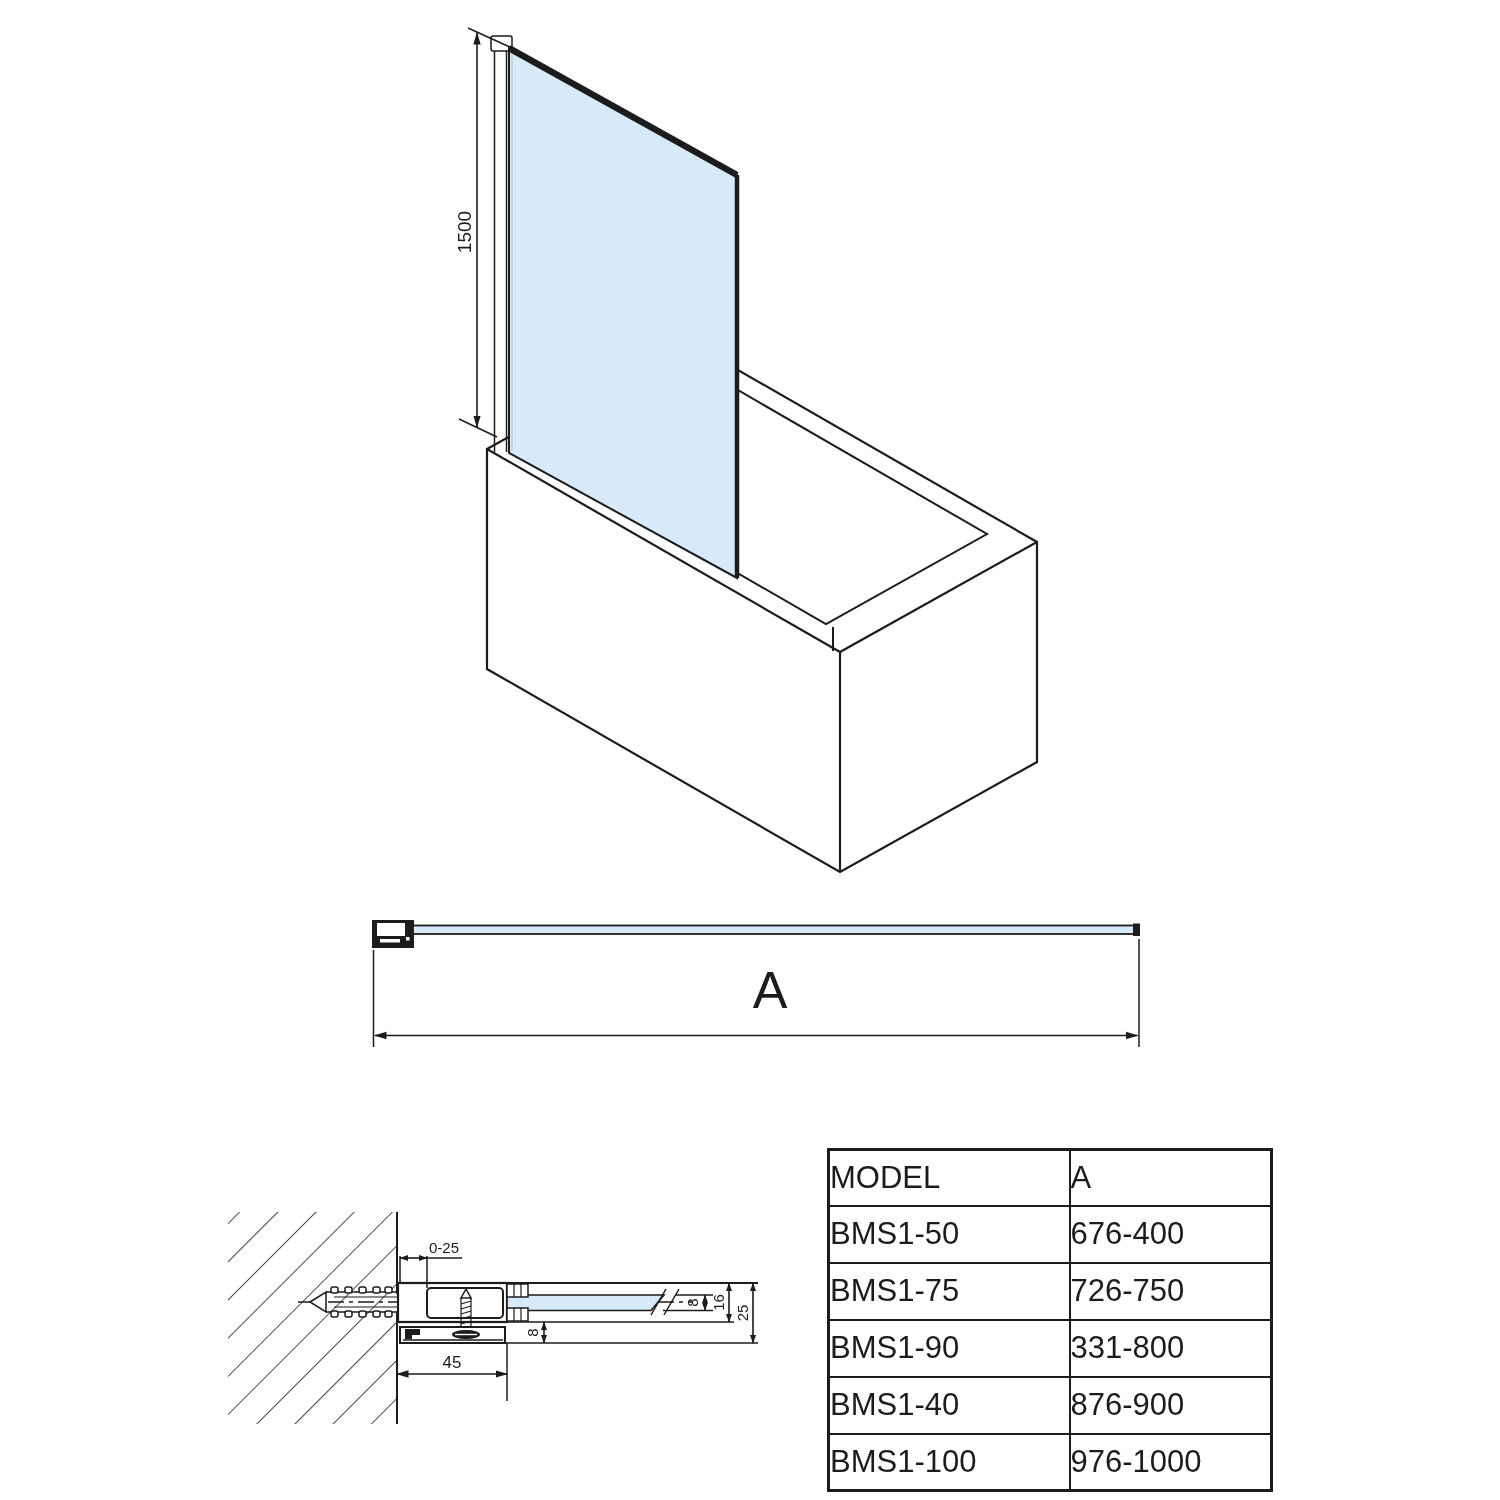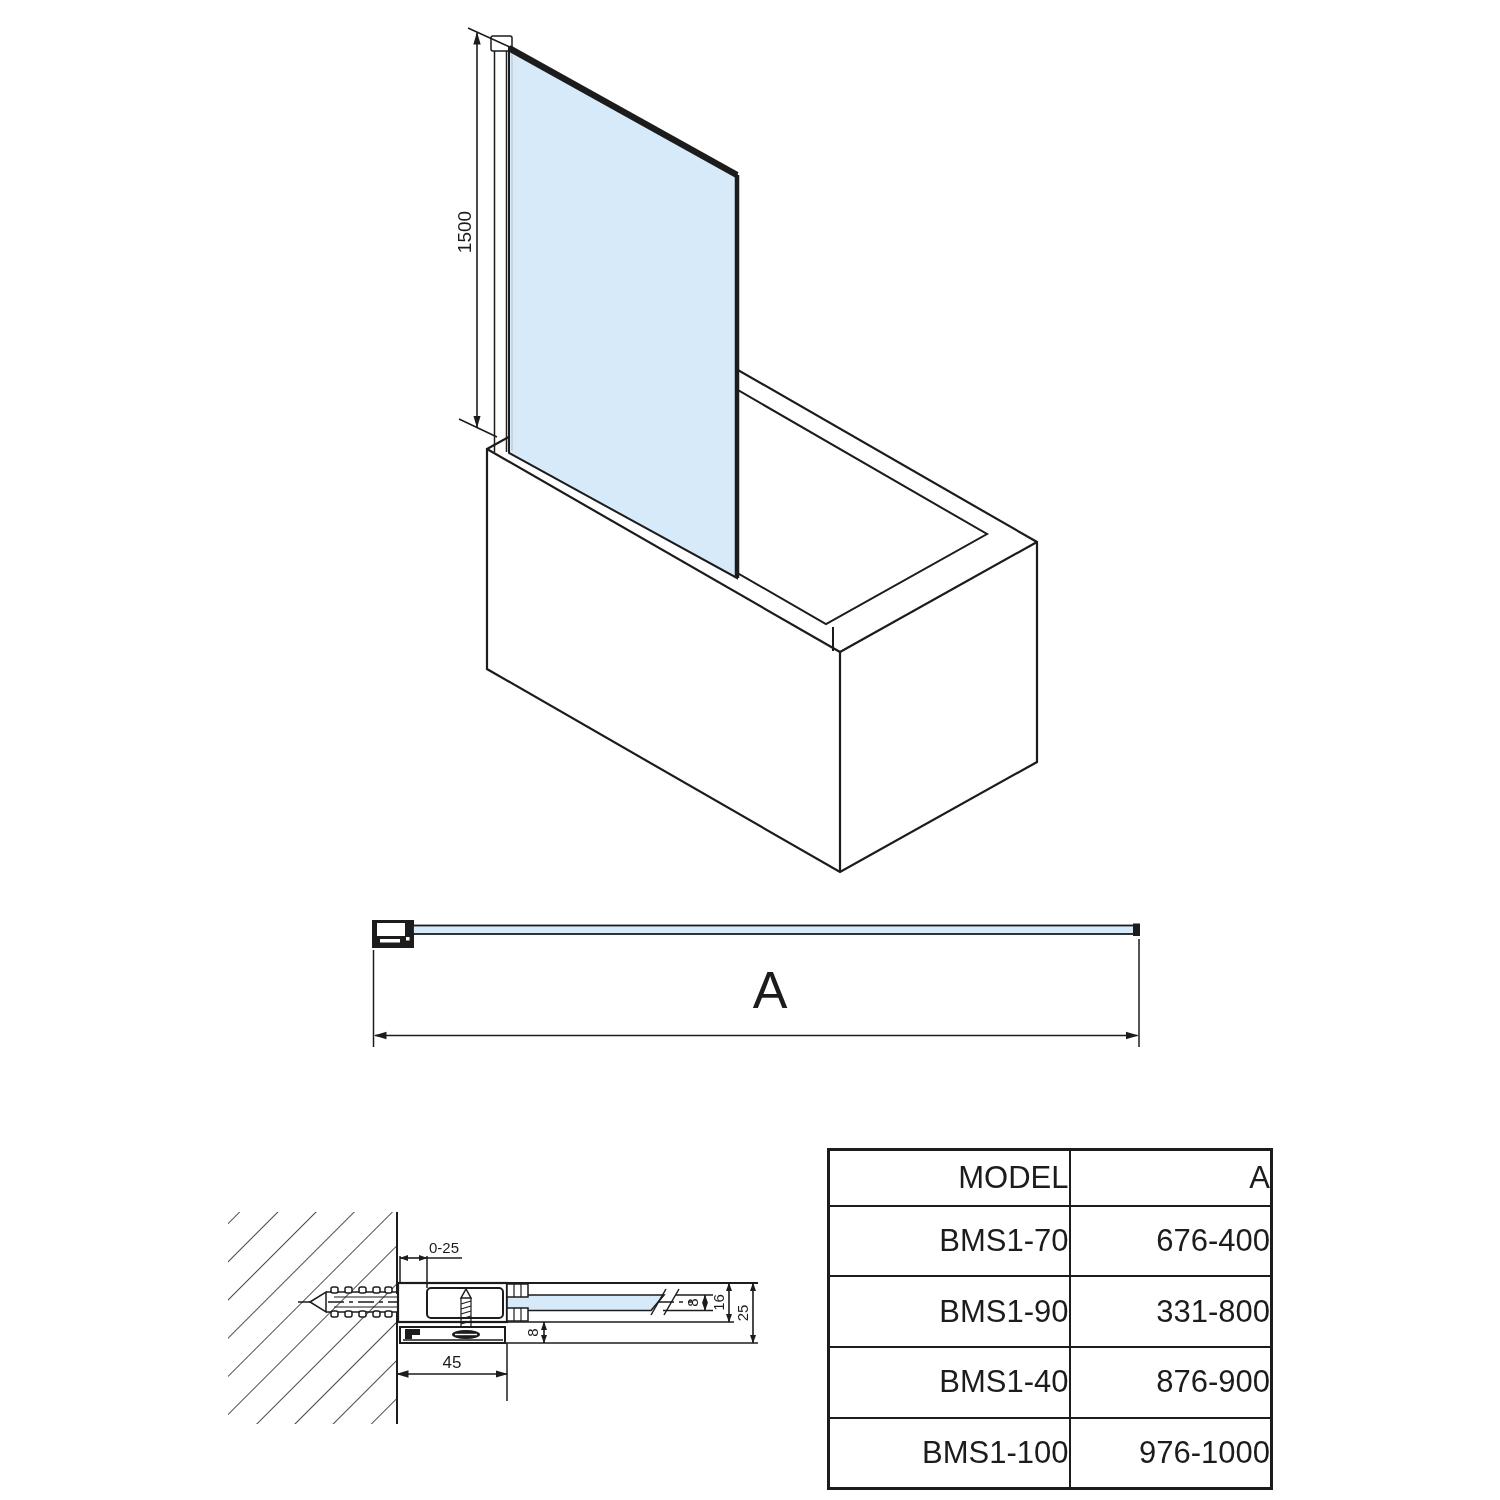--- a/index.html
+++ b/index.html
@@ -40,21 +40,21 @@
     width:443px; height:342px;
     box-sizing:border-box;
   }
   .spec-table table{
     border-collapse:collapse;
     width:100%; height:100%;
     table-layout:fixed;
   }
   .spec-table th,.spec-table td{
     border:2px solid var(--line,#1c1c1c);
-    text-align:right; vertical-align:middle;
+    text-align:left; vertical-align:middle;
     font-size:31px; font-weight:400;
     color:var(--line,#1c1c1c);
     padding:0;
   }
   .spec-table table{border:3px solid var(--line,#1c1c1c);}
   .spec-table col.c1{width:241px;}
   .spec-table col.c2{width:202px;}
   .spec-table thead tr{height:56px;}
   .spec-table tbody tr{height:57px;}
 </style>
@@ -243,22 +243,26 @@
         <col class="c2">
       </colgroup>
     <thead>
       <tr>
         <th>MODEL</th>
         <th>A</th>
       </tr>
     </thead>
     <tbody>
       <tr>
-        <td>BMS1-70</td>
+        <td>BMS1-50</td>
         <td>676-400</td>
+      </tr>
+      <tr>
+        <td>BMS1-75</td>
+        <td>726-750</td>
       </tr>
       <tr>
         <td>BMS1-90</td>
         <td>331-800</td>
       </tr>
       <tr>
         <td>BMS1-40</td>
         <td>876-900</td>
       </tr>
       <tr>

